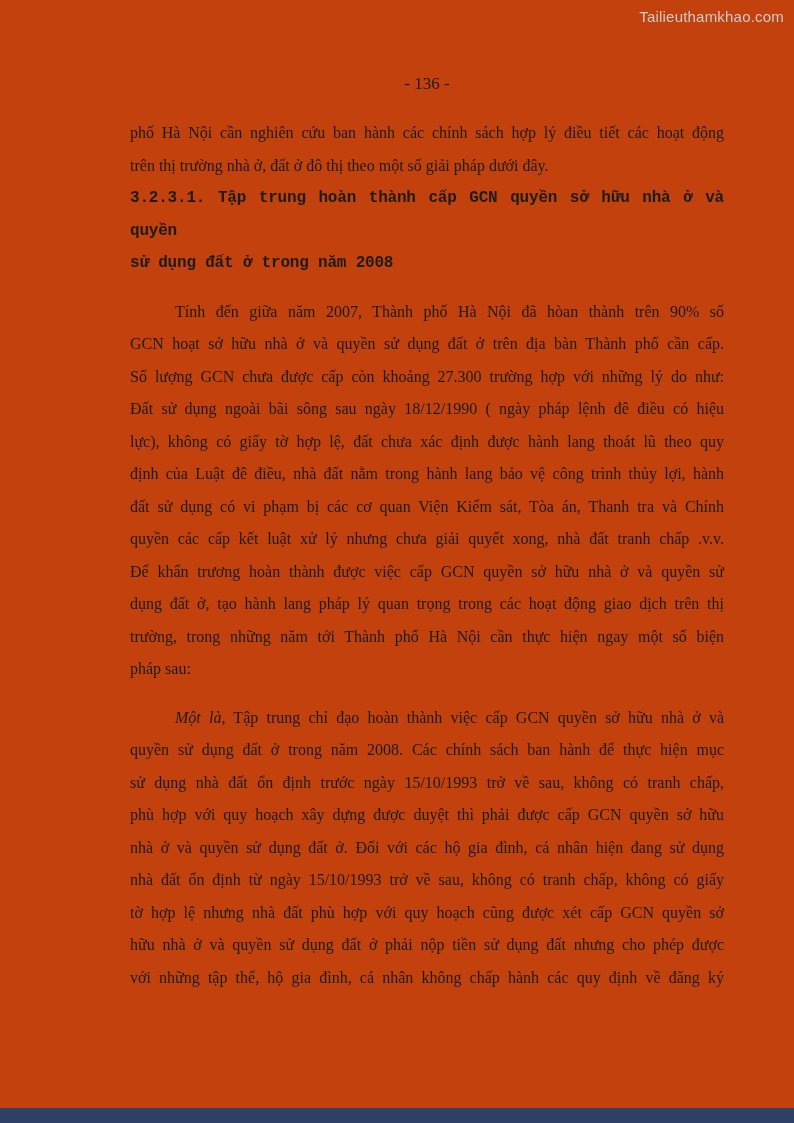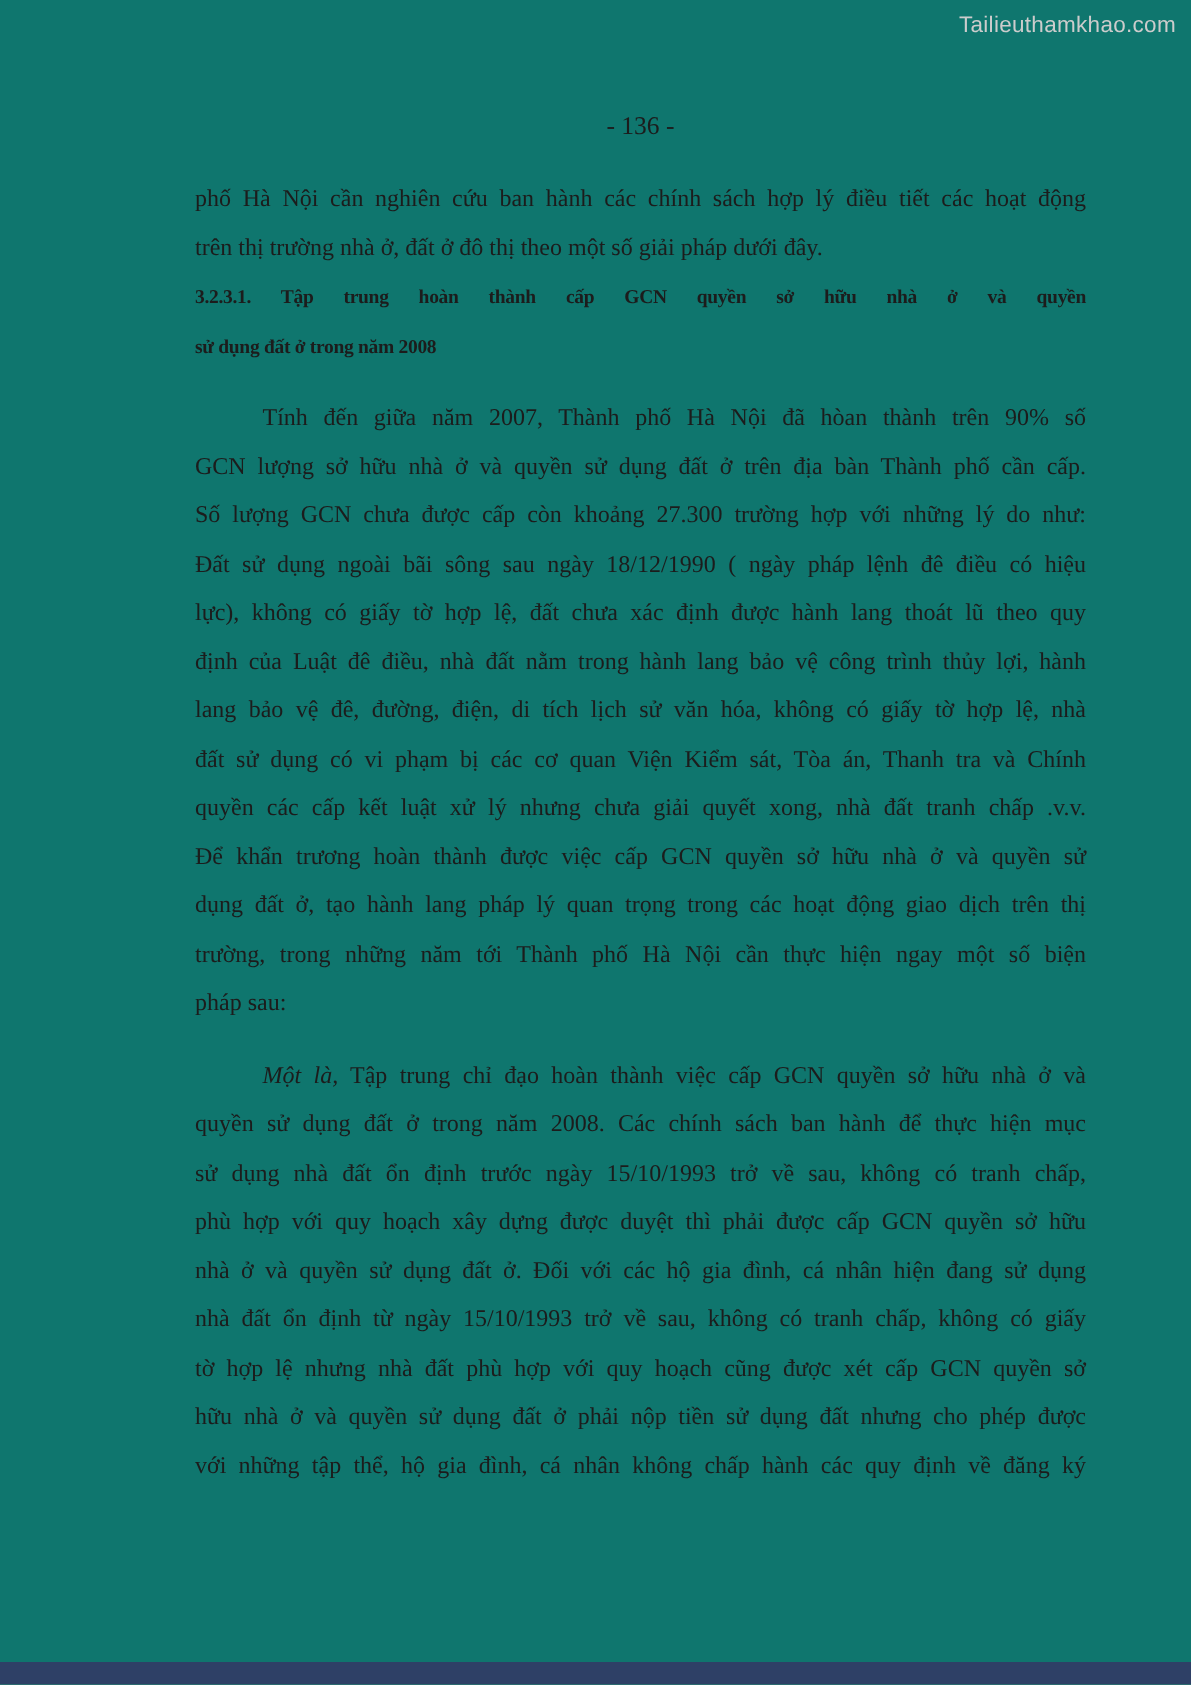--- a/index.html
+++ b/index.html
@@ -2,21 +2,21 @@
 <html lang="vi"><head>
 <meta charset="utf-8">
 <style>
   html, body { margin: 0; padding: 0; }
   body { background: #888; }
   .page {
     position: relative;
     width: 794px;
     height: 1123px;
     margin: 0 auto;
-    background: #0f766e;
+    background: #c2410c;
     overflow: hidden;
     font-family: "Liberation Serif", serif;
     color: #1c1c1c;
   }
   .watermark {
     position: absolute;
     top: 8px;
     right: 10px;
     font-family: "Liberation Sans", sans-serif;
     font-size: 15px;
@@ -43,23 +43,23 @@
     line-height: 32.5px;
     white-space: normal;
     text-align: left;
   }
   .line.just {
     text-align: justify;
     text-align-last: justify;
   }
   .line.indent { text-indent: 45px; margin-top: 16px; }
   .block.heading .line {
-    font-family: Liberation Serif, serif;
+    font-family: Liberation Mono, monospace;
     font-weight: bold;
-    font-size: 13px;
+    font-size: 16px;
     letter-spacing: -0.2px;
   }
   .italic-lead { font-style: italic; }
   .footer-bar {
     position: absolute;
     left: 0;
     bottom: 0;
     width: 100%;
     height: 15px;
     background: #2e4066;
@@ -77,26 +77,25 @@
       <div class="block body">
         <div class="line just">phố Hà Nội cần nghiên cứu ban hành các chính sách hợp lý điều tiết các hoạt động</div>
         <div class="line">trên thị trường nhà ở, đất ở đô thị theo một số giải pháp dưới đây.</div>
       </div>
       <div class="block heading">
         <div class="line just">3.2.3.1. Tập trung hoàn thành cấp GCN quyền sở hữu nhà ở và quyền</div>
         <div class="line">sử dụng đất ở trong năm 2008</div>
       </div>
       <div class="block body">
         <div class="line just indent">Tính đến giữa năm 2007, Thành phố Hà Nội đã hòan thành trên 90% số</div>
-        <div class="line just">GCN lượng sở hữu nhà ở và quyền sử dụng đất ở trên địa bàn Thành phố cần cấp.</div>
+        <div class="line just">GCN hoạt sở hữu nhà ở và quyền sử dụng đất ở trên địa bàn Thành phố cần cấp.</div>
         <div class="line just">Số lượng GCN chưa được cấp còn khoảng 27.300 trường hợp với những lý do như:</div>
         <div class="line just">Đất sử dụng ngoài bãi sông sau ngày 18/12/1990 ( ngày pháp lệnh đê điều có hiệu</div>
         <div class="line just">lực), không có giấy tờ hợp lệ, đất chưa xác định được hành lang thoát lũ theo quy</div>
         <div class="line just">định của Luật đê điều, nhà đất nằm trong hành lang bảo vệ công trình thủy lợi, hành</div>
-        <div class="line just">lang bảo vệ đê, đường, điện, di tích lịch sử văn hóa, không có giấy tờ hợp lệ, nhà</div>
         <div class="line just">đất sử dụng có vi phạm bị các cơ quan Viện Kiểm sát, Tòa án, Thanh tra và Chính</div>
         <div class="line just">quyền các cấp kết luật xử lý nhưng chưa giải quyết xong, nhà đất tranh chấp .v.v.</div>
         <div class="line just">Để khẩn trương hoàn thành được việc cấp GCN quyền sở hữu nhà ở và quyền sử</div>
         <div class="line just">dụng đất ở, tạo hành lang pháp lý quan trọng trong các hoạt động giao dịch trên thị</div>
         <div class="line just">trường, trong những năm tới Thành phố Hà Nội cần thực hiện  ngay một số biện</div>
         <div class="line">pháp sau:</div>
       </div>
       <div class="block body">
         <div class="line just indent"><i class="italic-lead">Một là,</i> Tập trung chỉ đạo hoàn thành việc cấp GCN quyền sở hữu nhà ở và</div>
         <div class="line just">quyền sử dụng đất ở trong năm 2008. Các chính sách ban hành để thực hiện mục</div>

